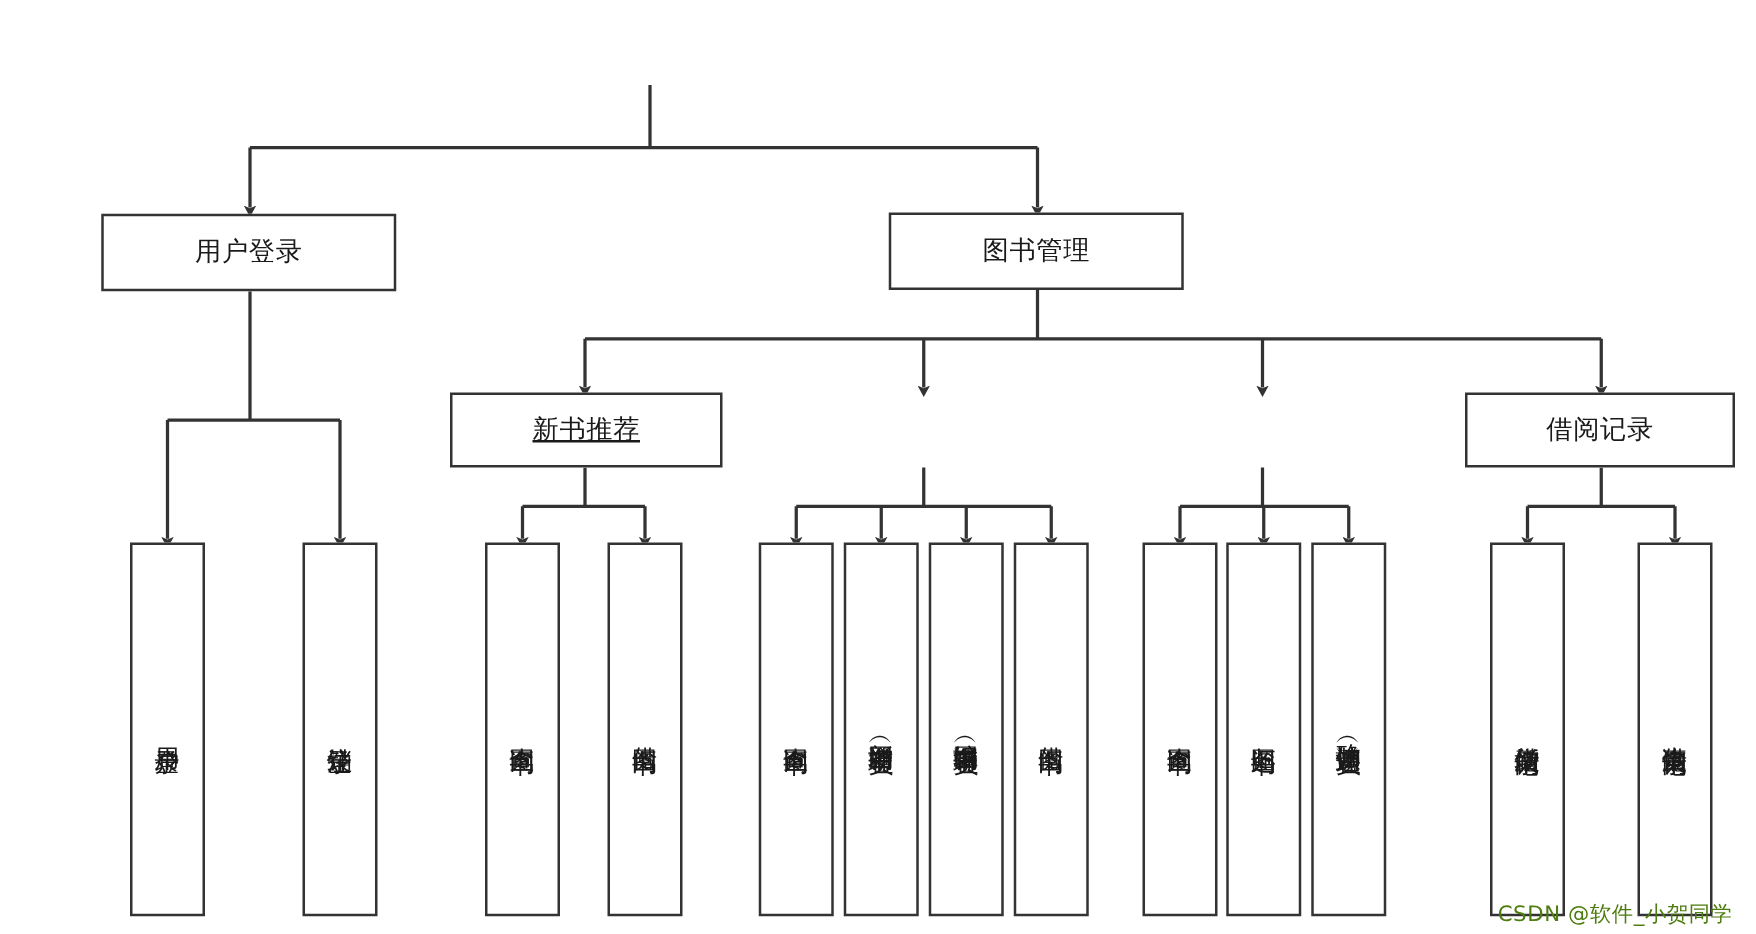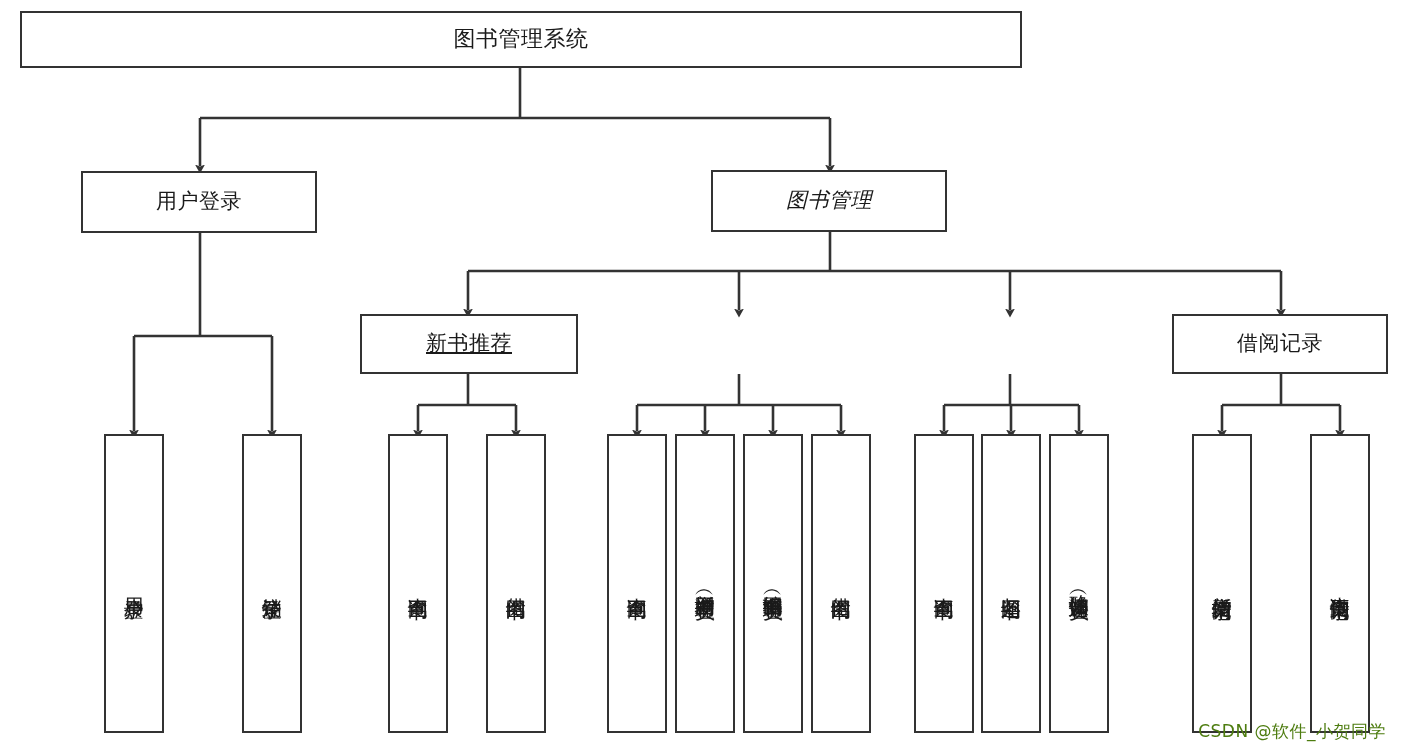--- a/index.html
+++ b/index.html
@@ -123,28 +123,25 @@
       <path d="M1011,405 L1011,431" marker-end="url(#arrowhead)"></path>
       <path d="M1079,405 L1079,431" marker-end="url(#arrowhead)"></path>
 
       <path d="M1281,374 L1281,405"></path>
       <path d="M1222,405 L1340,405"></path>
       <path d="M1222,405 L1222,431" marker-end="url(#arrowhead)"></path>
       <path d="M1340,405 L1340,431" marker-end="url(#arrowhead)"></path>
     </g>
   </svg>
 
-  <div class="node horizontal root" style="left:20px; top:11px; width:1002px; height:57px;">
-    <span class="node-label">图书管理系统</span>
-  </div>
 
   <div class="node horizontal" style="left:81px; top:171px; width:236px; height:62px;">
     <span class="node-label">用户登录</span>
   </div>
-  <div class="node horizontal" style="left:711px; top:170px; width:236px; height:62px;font-style:italic;">
+  <div class="node horizontal" style="left:711px; top:170px; width:236px; height:62px;">
     <span class="node-label">图书管理</span>
   </div>
 
   <div class="node horizontal" style="left:360px; top:314px; width:218px; height:60px;text-decoration:underline;">
     <span class="node-label">新书推荐</span>
   </div>
   <div class="node horizontal" style="left:1172px; top:314px; width:216px; height:60px;">
     <span class="node-label">借阅记录</span>
   </div>
 

